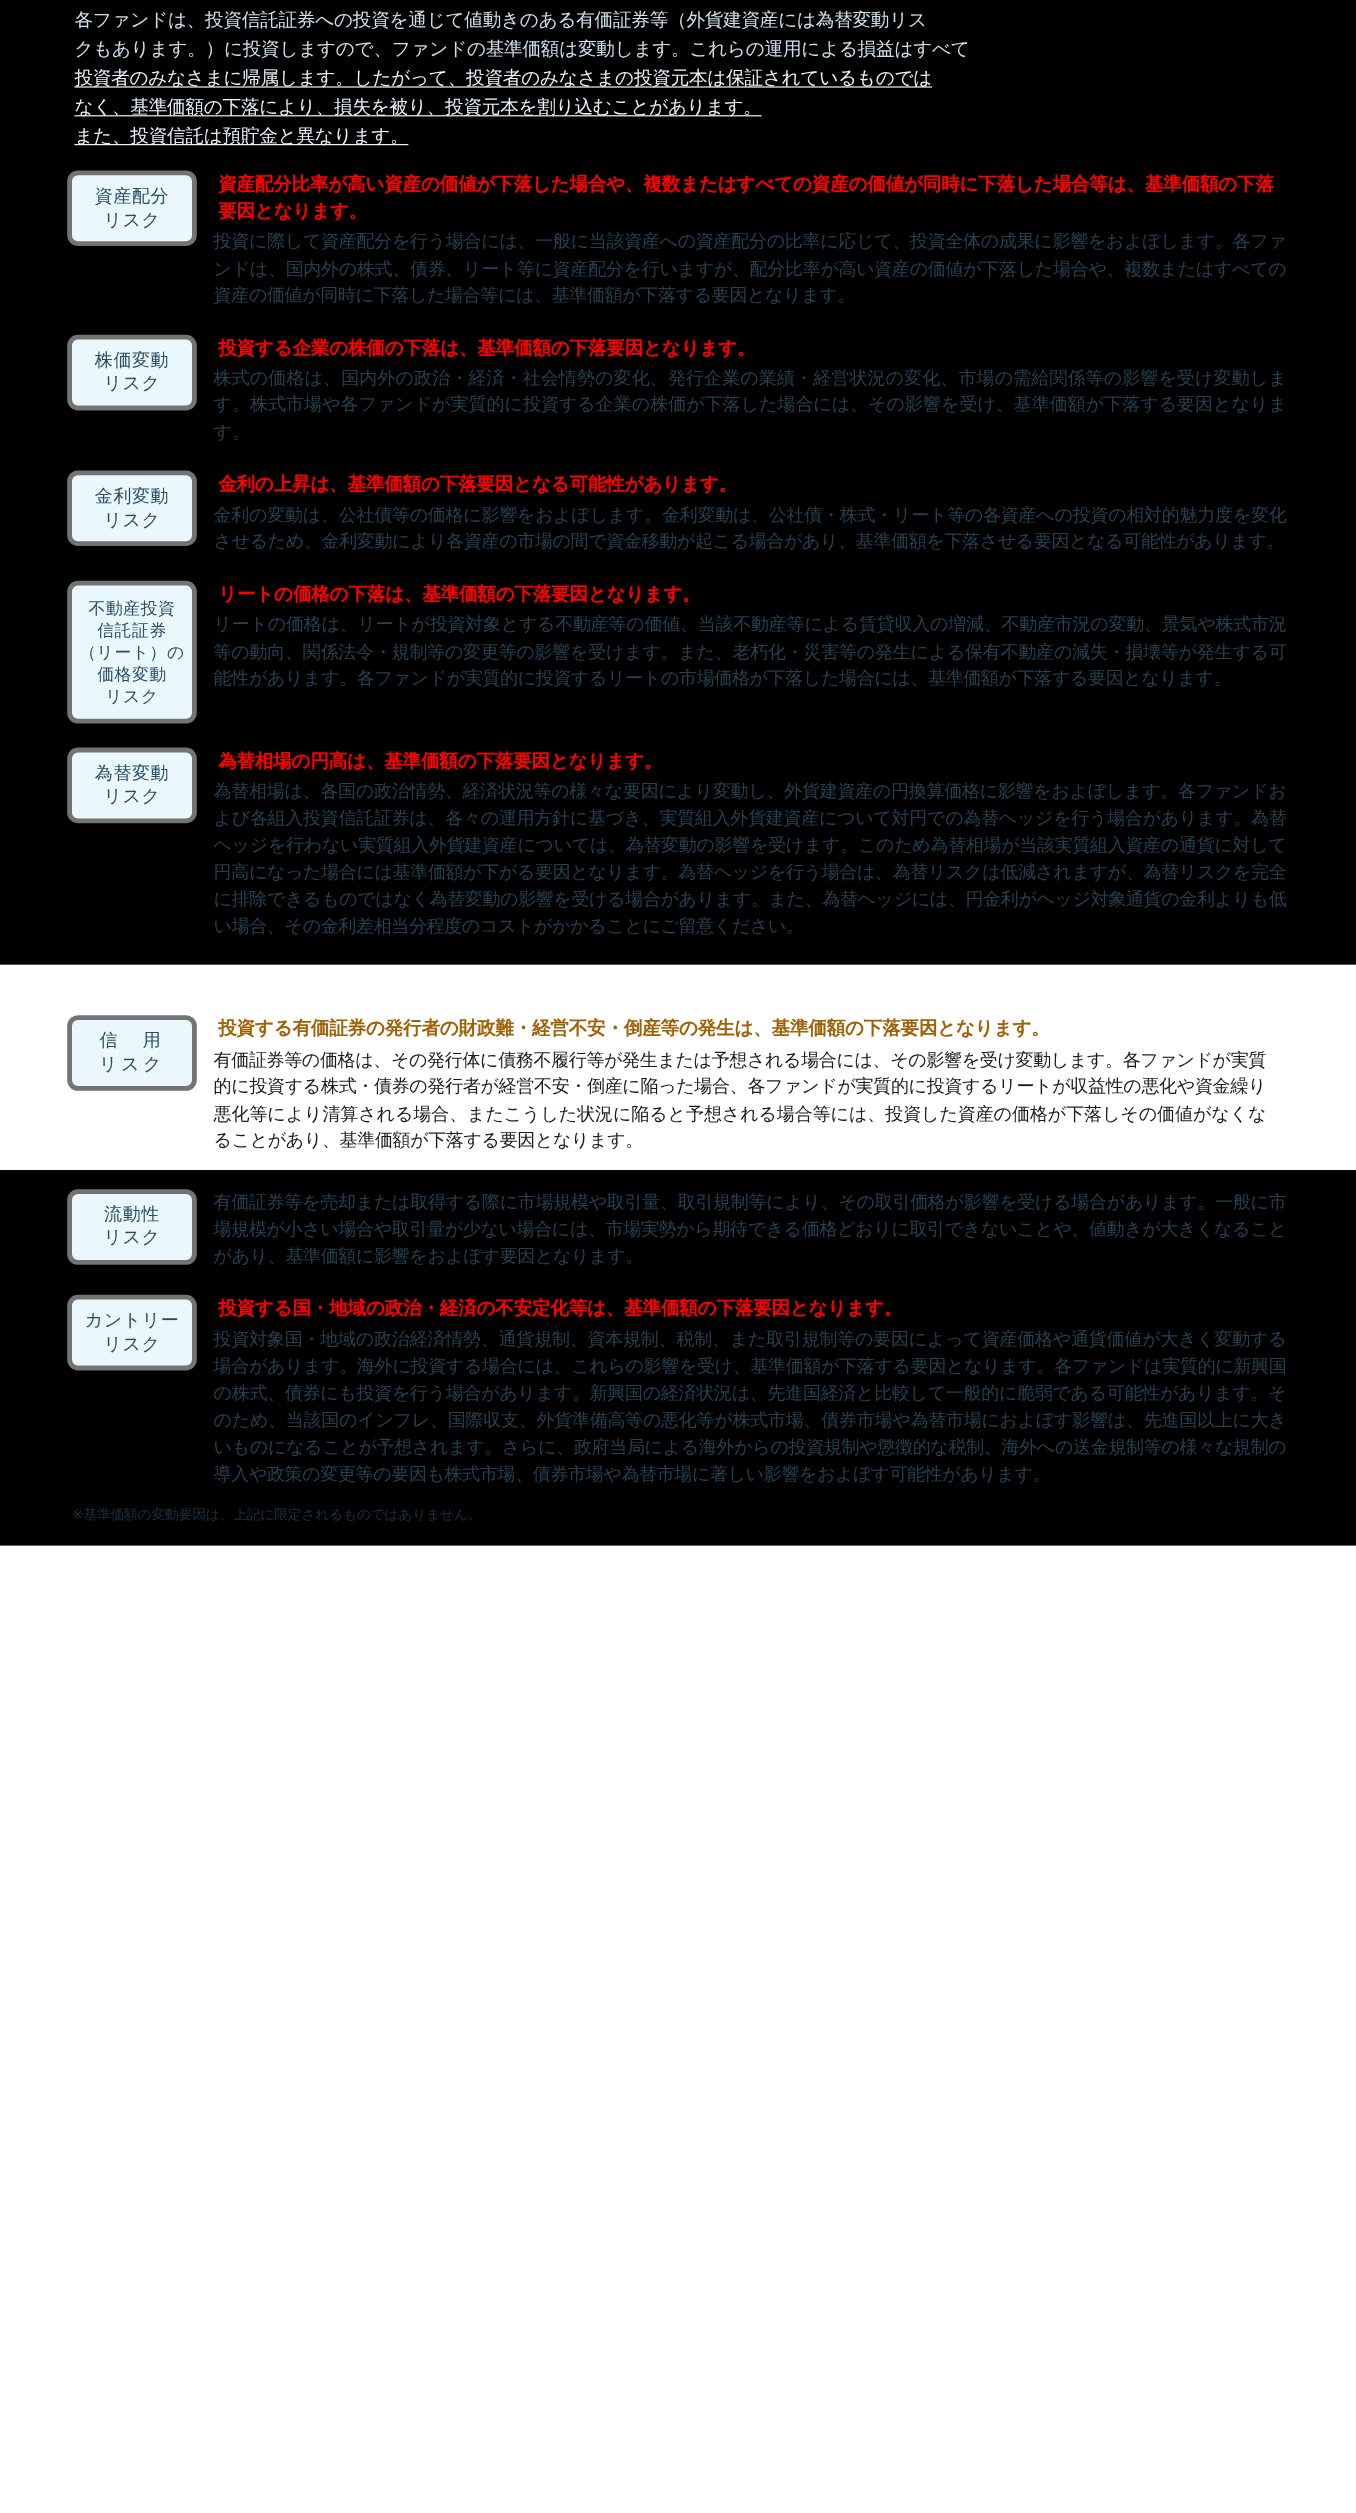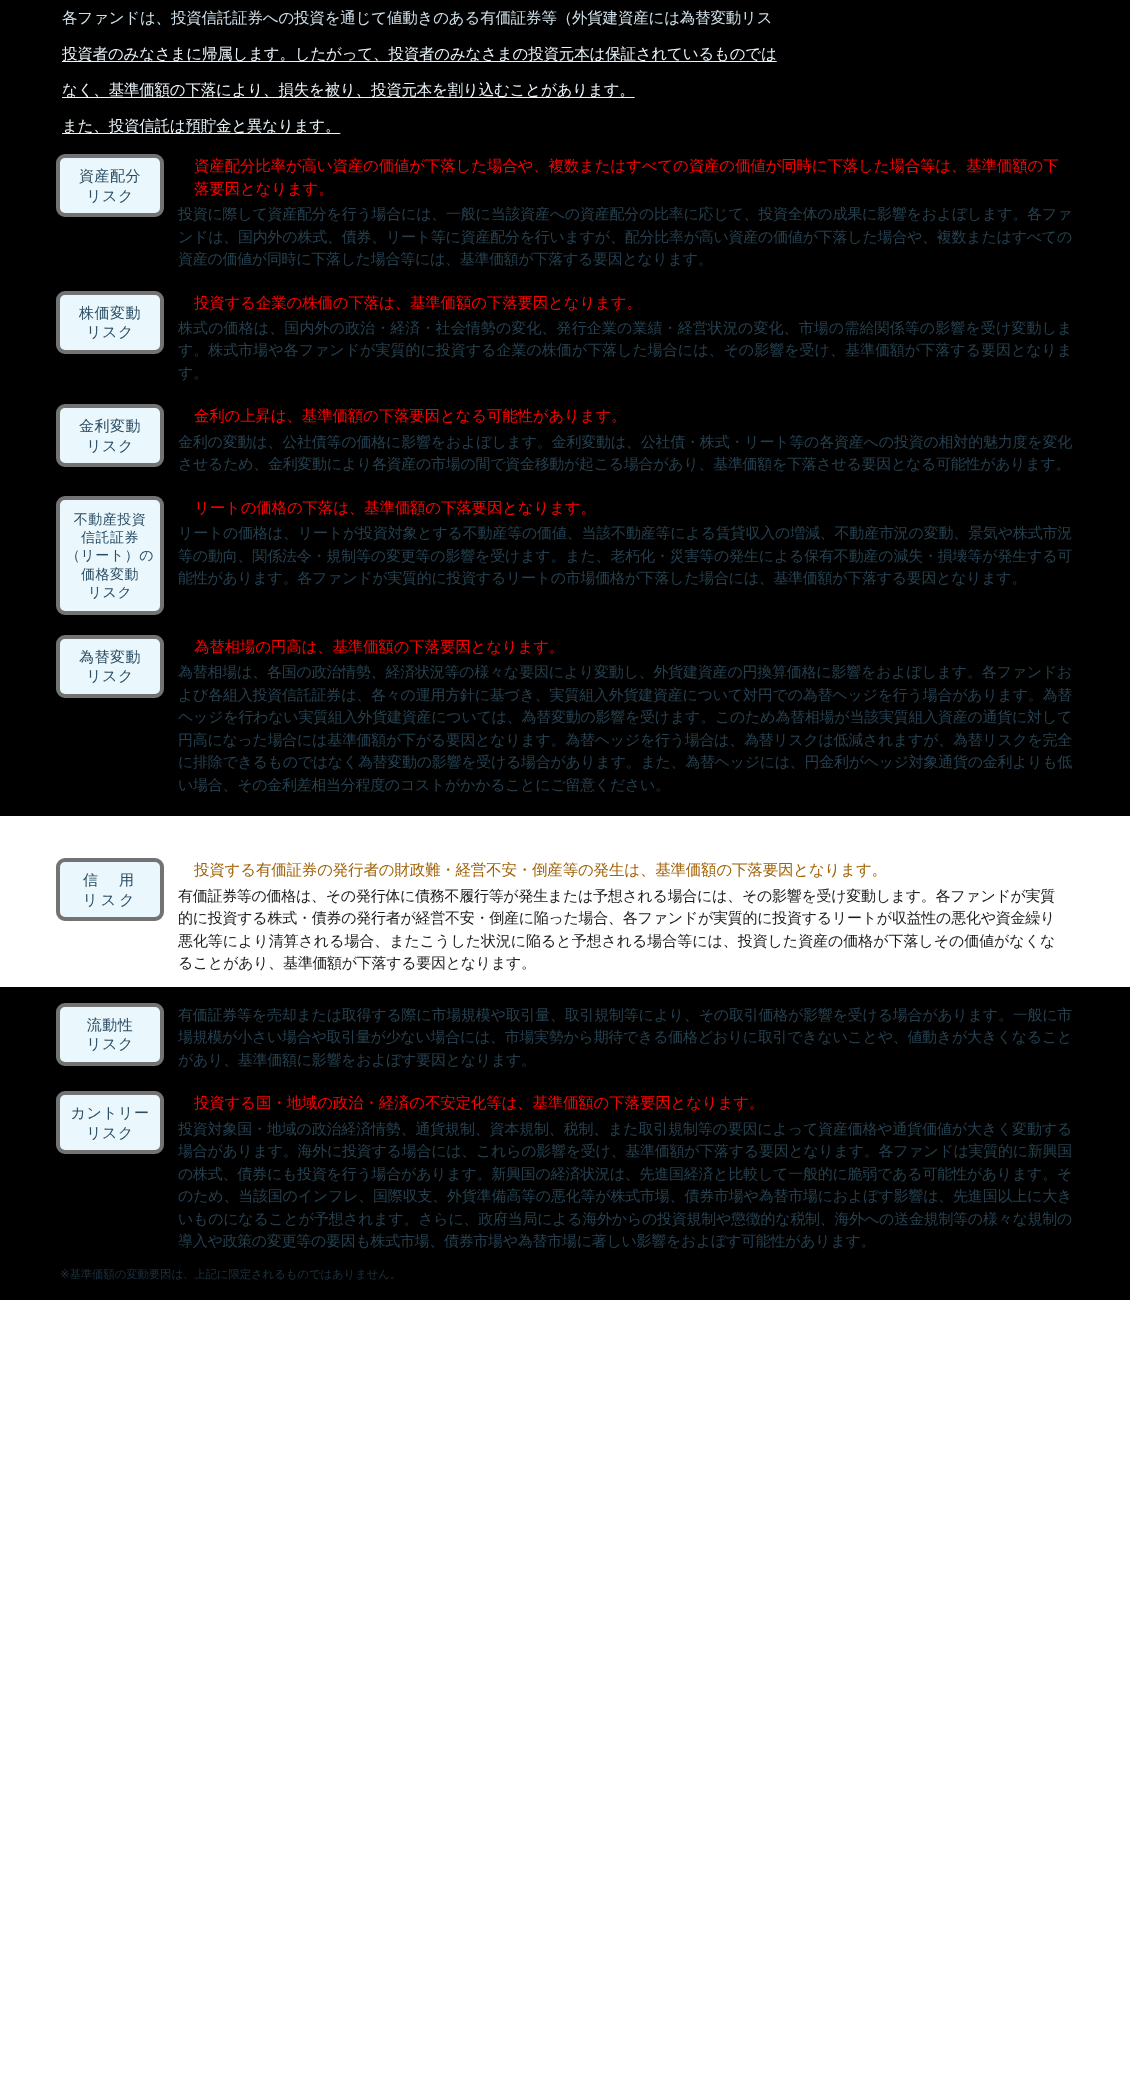--- a/index.html
+++ b/index.html
@@ -39,21 +39,20 @@
   }
   .intro .line {
     white-space: nowrap;
   }
   .intro .underline {
     text-decoration: underline;
     text-underline-offset: 2px;
   }
   .intro .em {
     color: #eaf4fa;
-    margin-top: 12px;
   }
   .risk-row {
     display: flex;
     align-items: flex-start;
     padding: 10px 58px 10px 56px;
   }
   .tag {
     flex: 0 0 auto;
     width: 108px;
     min-height: 52px;
@@ -79,24 +78,24 @@
     display: block;
     width: 100%;
   }
   .risk-body {
     flex: 1 1 auto;
     min-width: 0;
     padding-top: 1px;
   }
   .headline {
     color: #ff0000;
-    font-weight: normal;
+    font-weight: bold;
     font-size: 15.5px;
     line-height: 1.45;
-    margin: 0 0 3px 16px;
+    margin: 0 0 3px 4px;
     letter-spacing: -0.2px;
   }
   .detail {
     font-size: 15px;
     line-height: 1.5;
     color: #2f4654;
     letter-spacing: -0.3px;
     margin: 0;
     text-align: justify;
   }
@@ -132,20 +131,21 @@
 </style>
 </head>
 <body>
 
 <div class="page">
 
   <div class="panel panel-top">
 
     <div class="intro">
       <div class="line">各ファンドは、投資信託証券への投資を通じて値動きのある有価証券等（外貨建資産には為替変動リス</div>
+      <div class="line">クもあります。）に投資しますので、ファンドの基準価額は変動します。これらの運用による損益はすべて</div>
       <div class="line em underline">投資者のみなさまに帰属します。したがって、投資者のみなさまの投資元本は保証されているものでは</div>
       <div class="line em underline">なく、基準価額の下落により、損失を被り、投資元本を割り込むことがあります。</div>
       <div class="line em underline">また、投資信託は預貯金と異なります。</div>
     </div>
 
     <div class="risk-row">
       <div class="tag">
         <span>資産配分<br>リスク</span>
       </div>
       <div class="risk-body">

